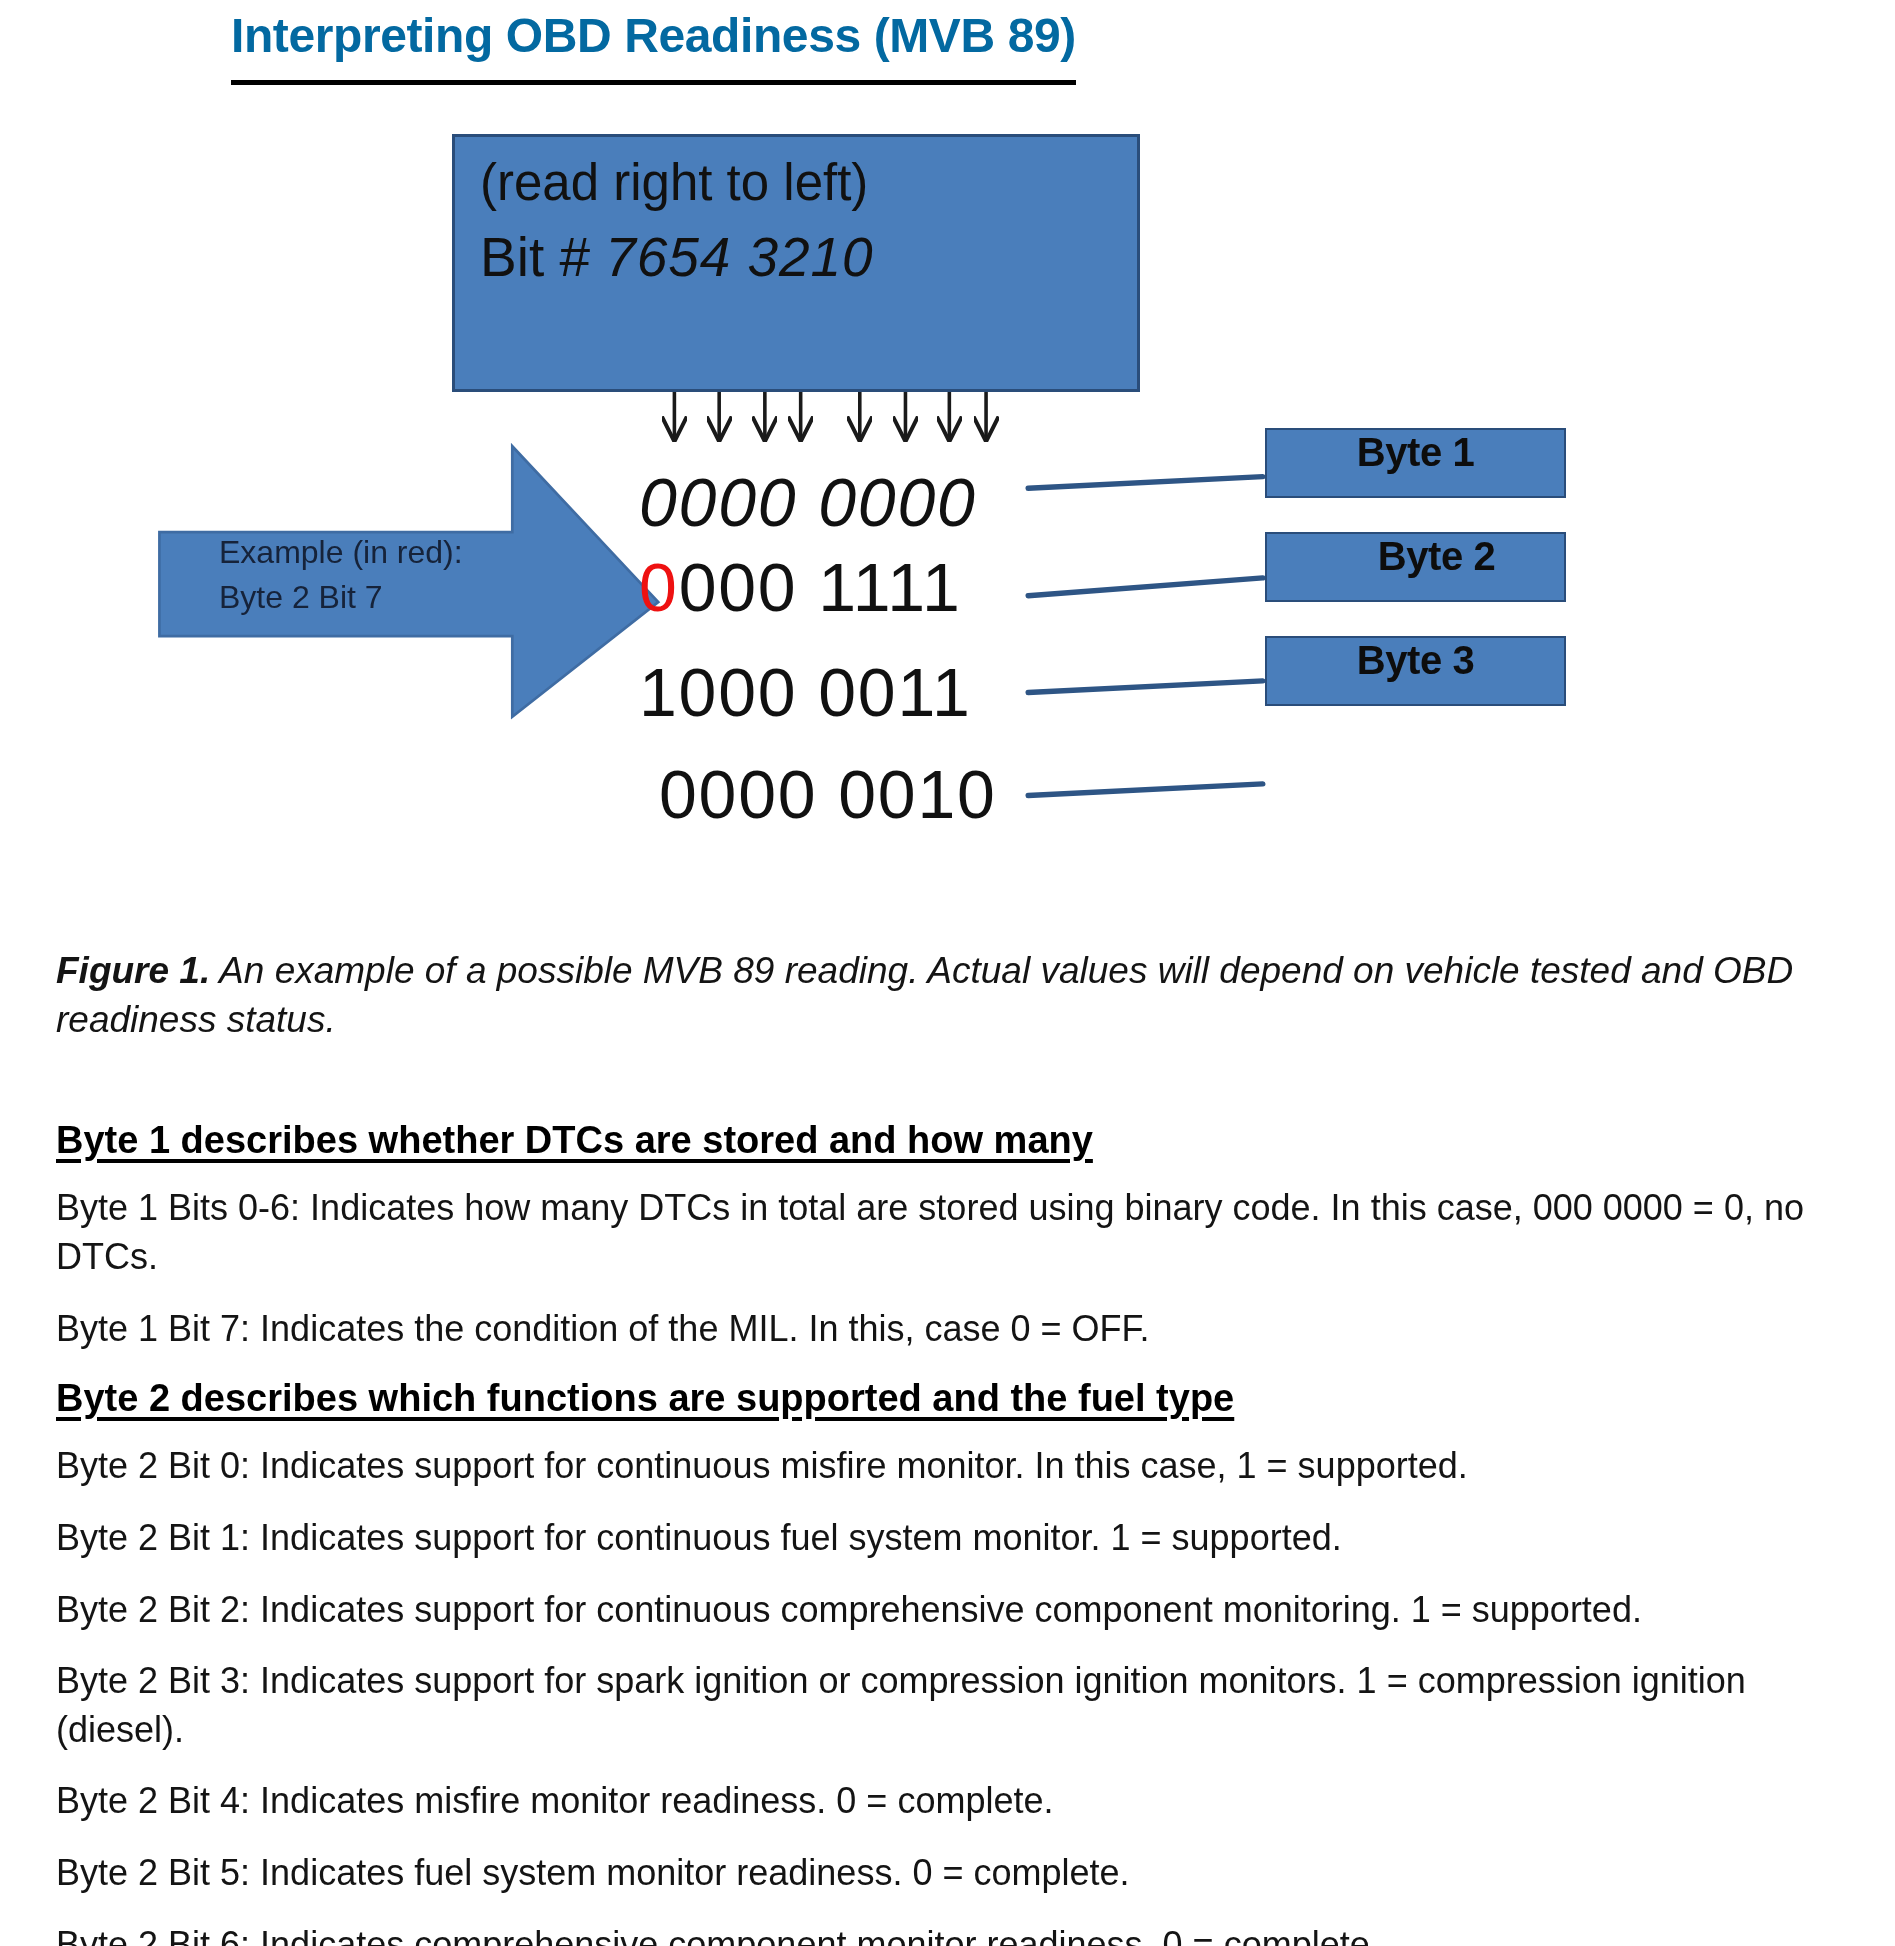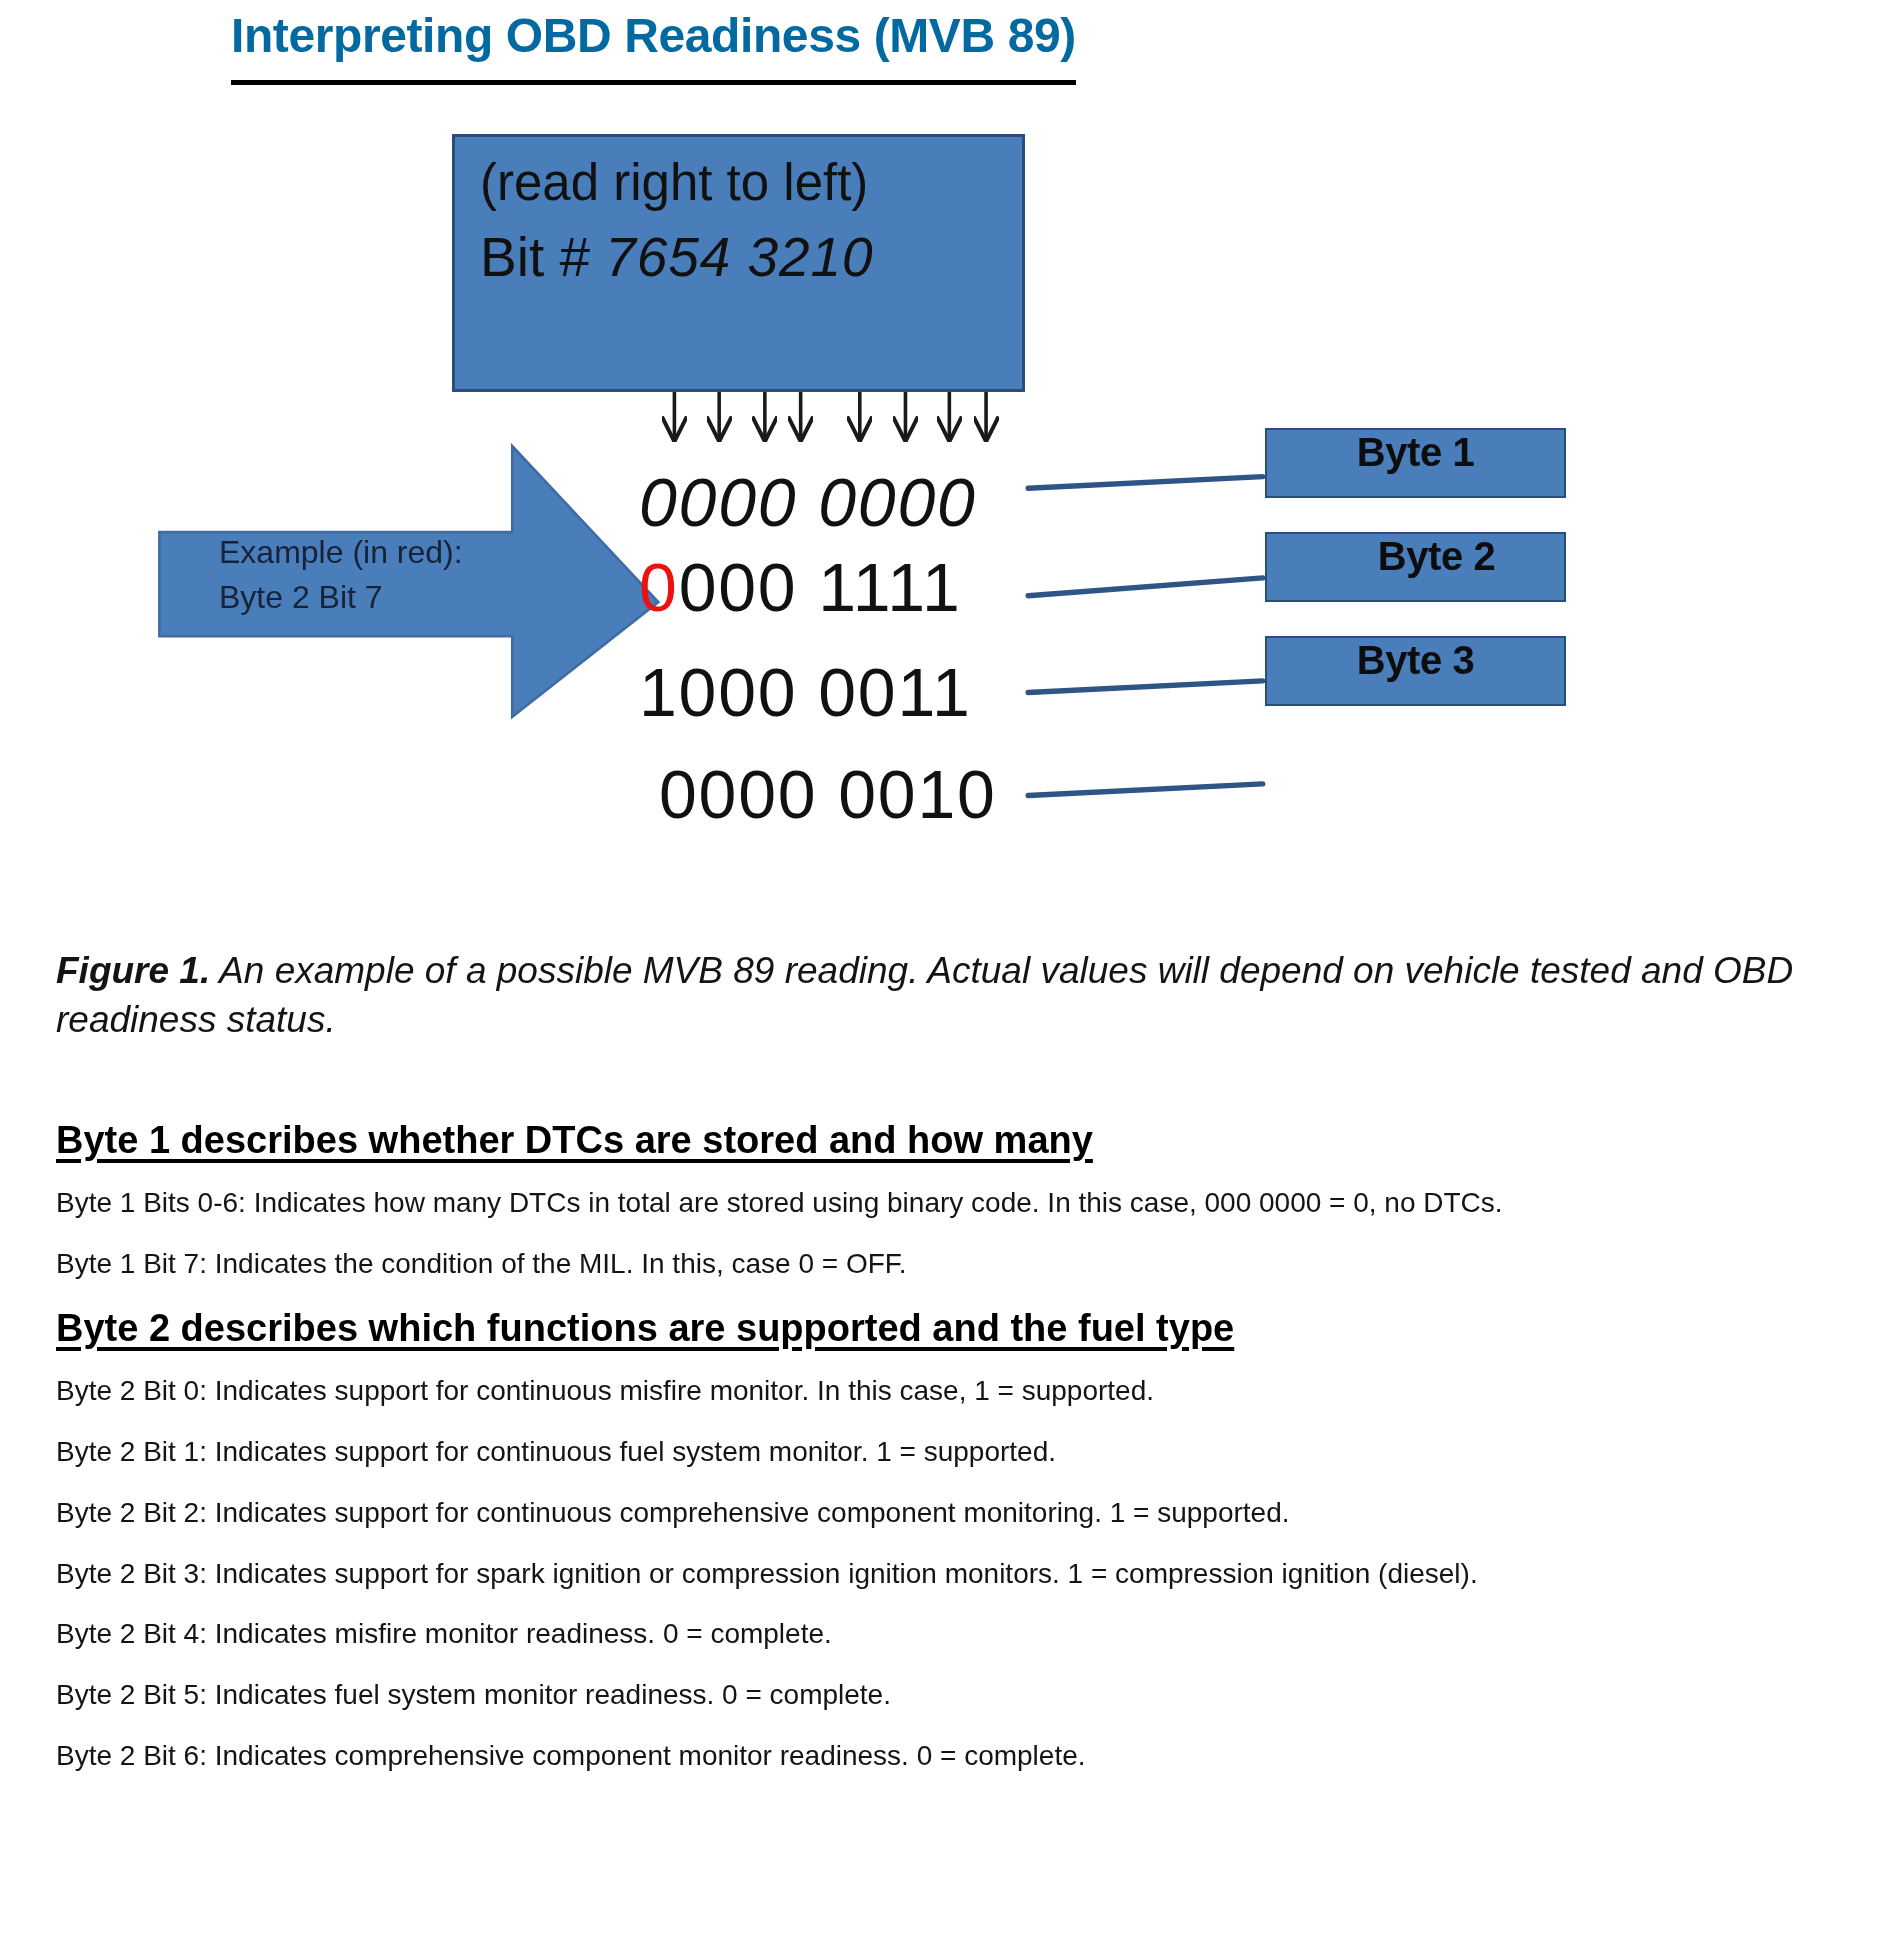--- a/index.html
+++ b/index.html
@@ -43,21 +43,21 @@
   .blue-box {
     position: absolute;
     background: #4a7ebb;
     border: 2.7px solid #2a4d7a;
     box-sizing: border-box;
   }
 
   #bit-legend-box {
     left: 452px;
     top: 134px;
-    width: 573px;
+    width: 688px;
     height: 258px;
     border-width: 3.6px;
   }
   #bit-legend-line1 {
     position: absolute;
     left: 25px;
     top: 16px;
     font-size: 51px;
     color: #111111;
     white-space: nowrap;
@@ -156,21 +156,21 @@
     font-size: 38px;
     font-weight: bold;
     color: #000000;
     text-decoration: underline;
     text-underline-offset: 6.3px;
     text-decoration-thickness: 3.6px;
     margin: 0 0 21.5px 0;
     line-height: 1.18;
   }
   .para {
-    font-size: 28px;
+    font-size: 36px;
     line-height: 1.35;
     color: #141414;
     margin: 0 0 23px 0;
   }
   .sec-heading.spaced { margin-top: 5.4px; }
 </style>
 </head>
 <body>
 
 <div id="doc-title">Interpreting OBD Readiness (MVB 89)</div>

